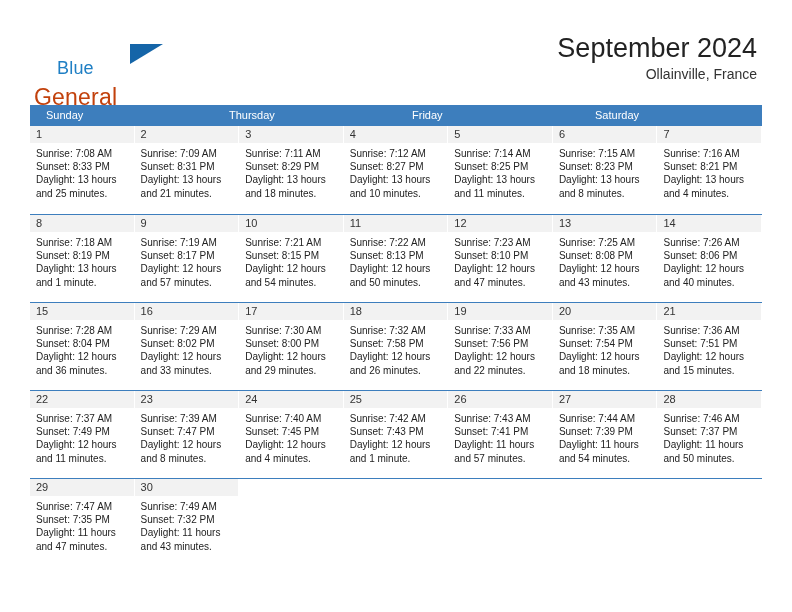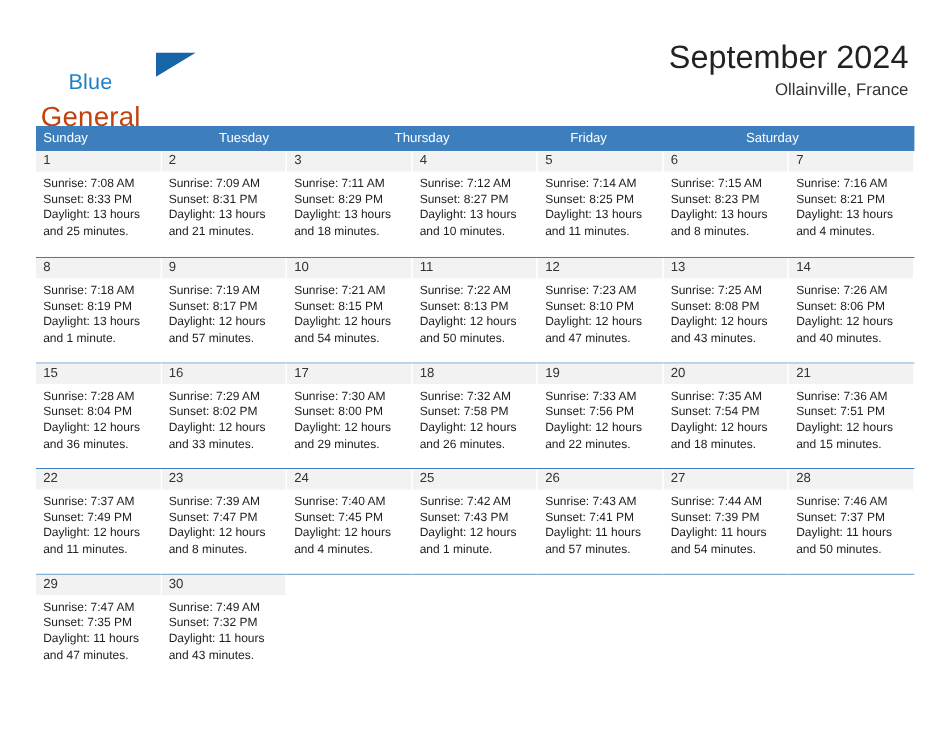--- a/index.html
+++ b/index.html
@@ -96,21 +96,21 @@
     display: flex;
     width: 732px;
     height: 21px;
     background: #3d7ebd;
   }
   .weekday {
     flex: 1 1 0;
     font-size: 11px;
     color: #ffffff;
     line-height: 21px;
-    padding-left: 6px;
+    padding-left: 16px;
     box-sizing: border-box;
     overflow: hidden;
     white-space: nowrap;
   }
 
   .week {
     display: flex;
     width: 732px;
     height: 88px;
     border-top: 1px solid #3d7ebd;
@@ -165,21 +165,20 @@
     </div>
     <div class="title-block">
       <div class="cal-title">September 2024</div>
       <div class="cal-subtitle">Ollainville, France</div>
     </div>
   </div>
 
   <div class="calendar">
     <div class="weekdays">
       <div class="weekday">Sunday</div>
-      <div class="weekday">Tuesday</div>
       <div class="weekday">Thursday</div>
       <div class="weekday">Friday</div>
       <div class="weekday">Saturday</div>
     </div>
     <div id="weeks-container">
         <div class="week first">
           <div class="day filled">
             <div class="daynum-band">
               <span class="daynum">1</span>
             </div>

